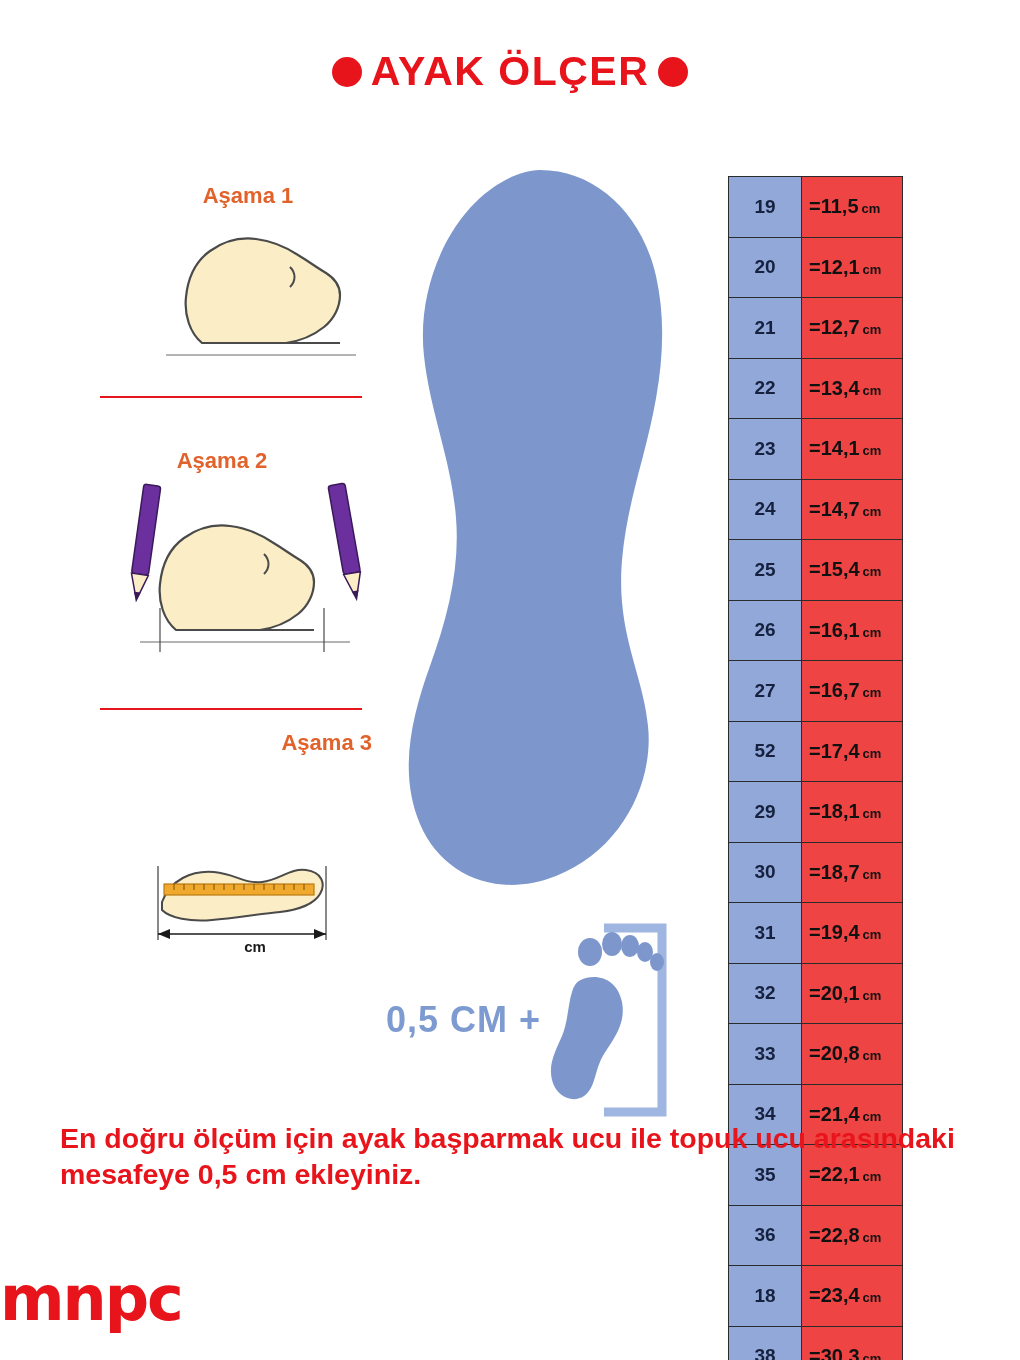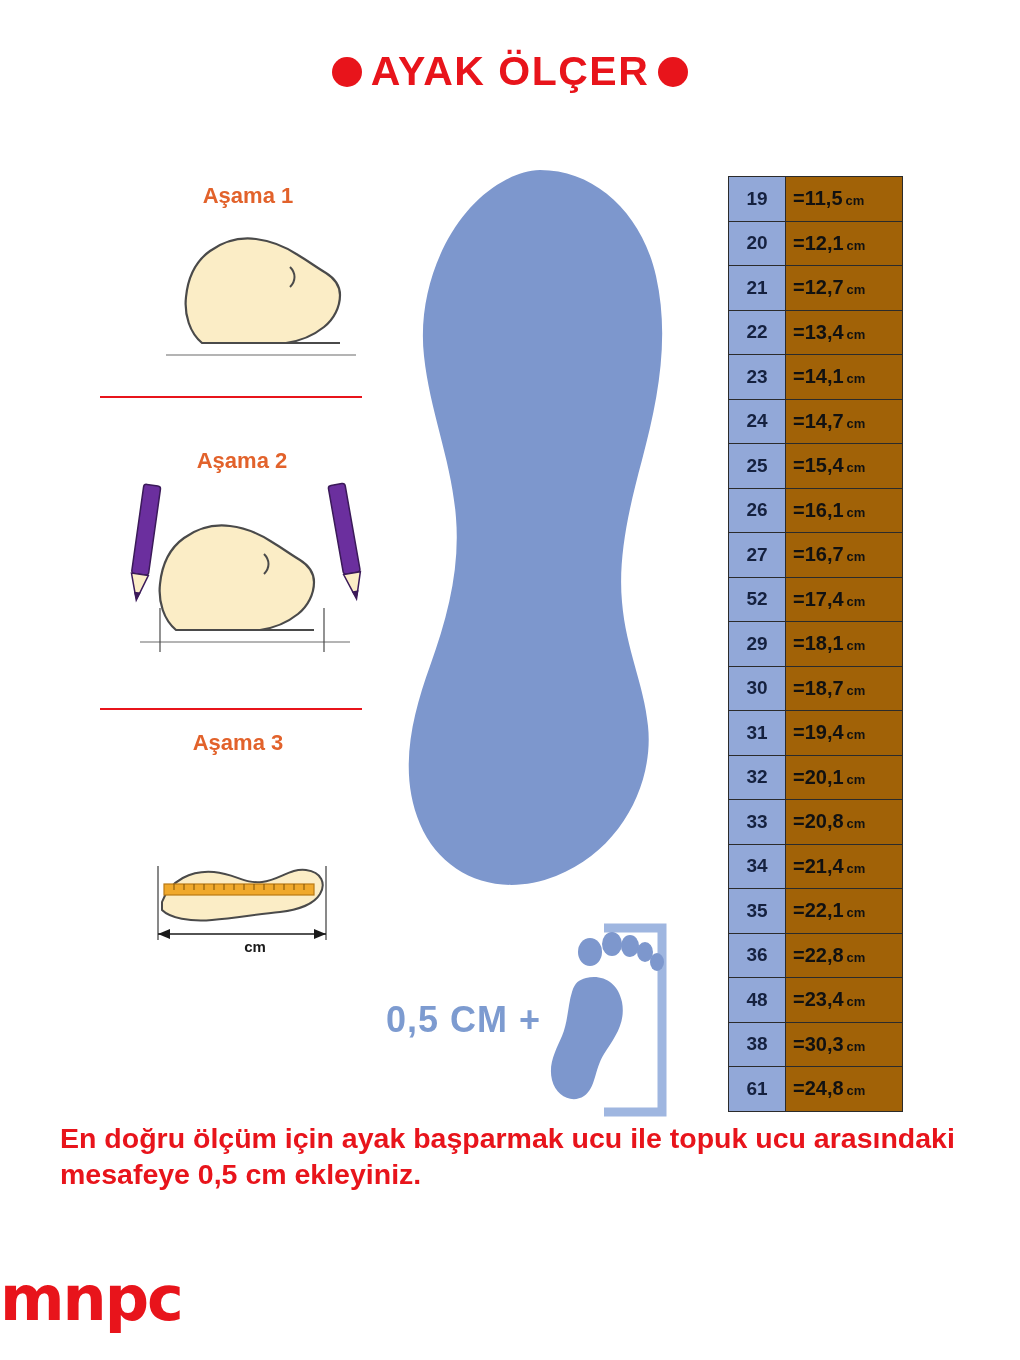--- a/index.html
+++ b/index.html
@@ -43,22 +43,22 @@
   
   .stage-label {
     position: absolute;
     width: 300px;
     text-align: center;
     font-size: 22px;
     font-weight: bold;
     color: #e2622b;
   }
   #stage1-label { left: 98px; top: 155px; margin-top: 28px; }
-  #stage2-label { left: 92px; top: 448px; }
-  #stage3-label { left: 88px; top: 730px; }
+  #stage2-label { left: 72px; top: 448px; }
+  #stage3-label { left: 72px; top: 730px; text-align: right; }
 
   .divider {
     position: absolute;
     height: 2px;
     background: #e8141b;
     left: 100px;
     width: 262px;
   }
   #divider1 { top: 396px; }
   #divider2 { top: 708px; }
@@ -76,35 +76,35 @@
 
   
   .size-table {
     position: absolute;
     left: 728px;
     top: 176px;
     width: 175px;
     border-collapse: collapse;
   }
   .size-table td {
-    padding: 8px;
+    padding: 16px;
     border: 1.6px solid #2b2b2b;
     height: 27.5px;
     vertical-align: middle;
   }
   .size-cell {
     width: 40px;
     background: #92a8d8;
     text-align: center;
     font-size: 19px;
     font-weight: bold;
     color: #15213f;
   }
   .val-cell {
-    background: #a16207;
+    background: #ef4444;
     padding-left: 7px !important;
     font-size: 20px;
     font-weight: bold;
     color: #111111;
     white-space: nowrap;
   }
   .val-cell .unit {
     font-size: 13px;
     font-weight: bold;
     margin-left: 3px;
@@ -328,21 +328,21 @@
       </tr>
       <tr>
         <td class="size-cell">35</td>
         <td class="val-cell"><span>=22,1</span><span class="unit">cm</span></td>
       </tr>
       <tr>
         <td class="size-cell">36</td>
         <td class="val-cell"><span>=22,8</span><span class="unit">cm</span></td>
       </tr>
       <tr>
-        <td class="size-cell">48</td>
+        <td class="size-cell">18</td>
         <td class="val-cell"><span>=23,4</span><span class="unit">cm</span></td>
       </tr>
       <tr>
         <td class="size-cell">38</td>
         <td class="val-cell"><span>=30,3</span><span class="unit">cm</span></td>
       </tr>
       <tr>
         <td class="size-cell">61</td>
         <td class="val-cell"><span>=24,8</span><span class="unit">cm</span></td>
       </tr>

